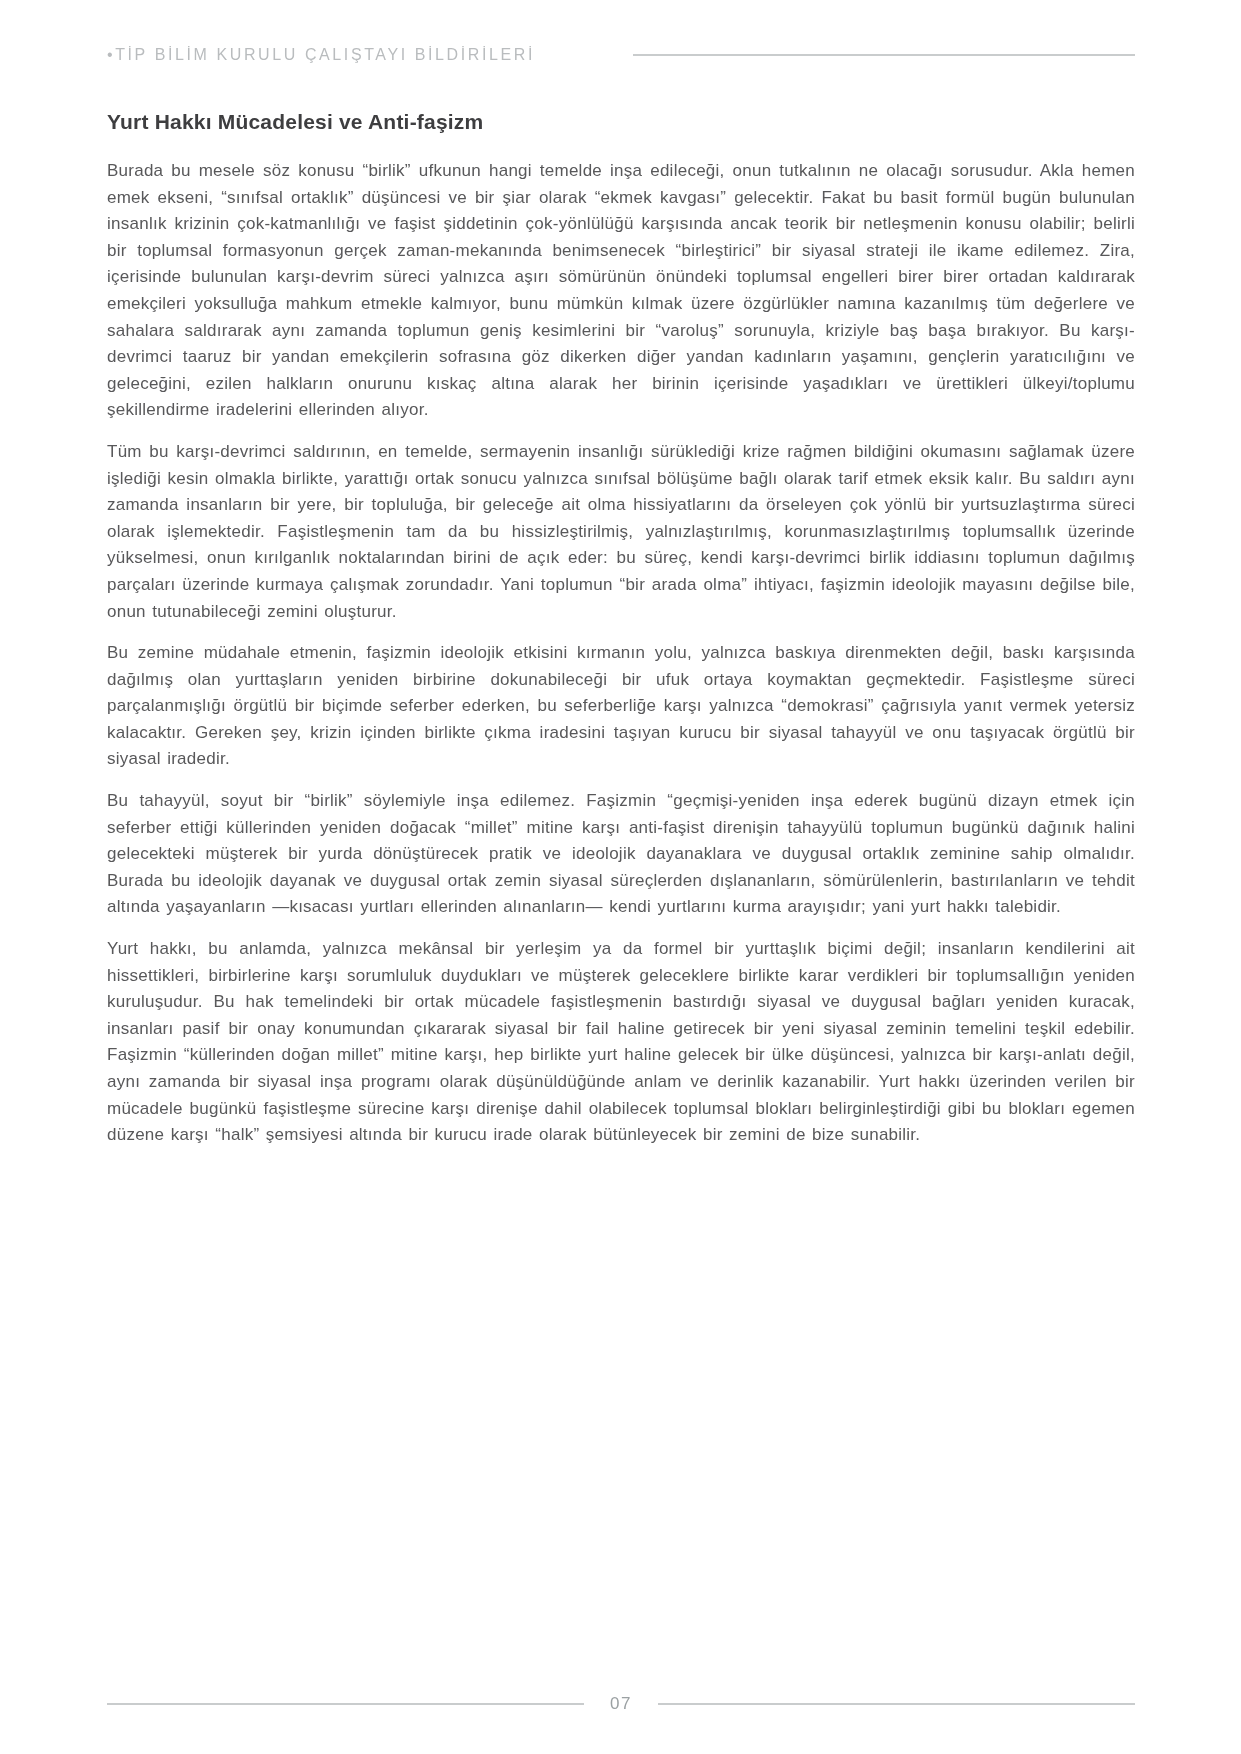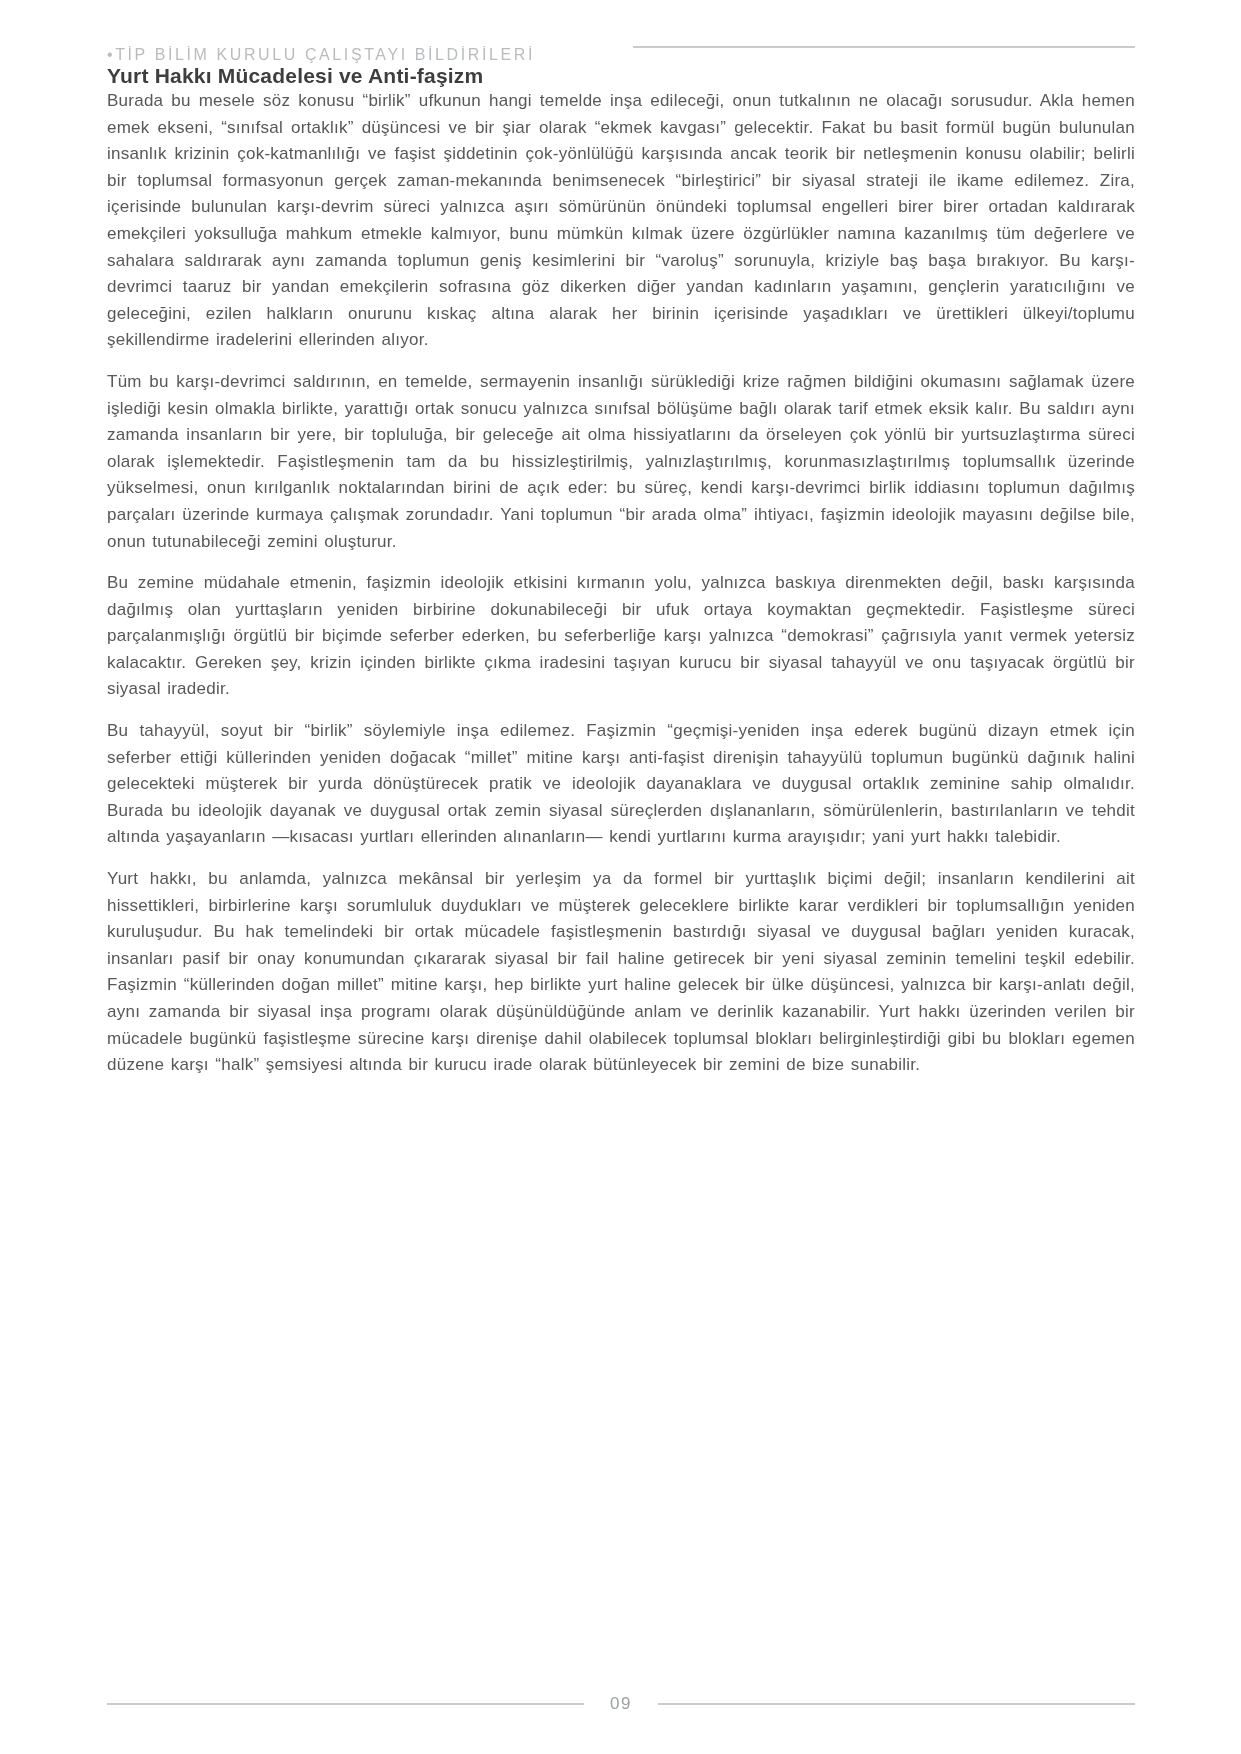--- a/index.html
+++ b/index.html
@@ -11,21 +11,22 @@
     font-family: "Liberation Sans", "DejaVu Sans", sans-serif;
     overflow: hidden;
   }
   .page {
     position: absolute;
     inset: 0;
     padding: 46px 106px 0 107px;
   }
   .doc-header {
     display: flex;
-    align-items: flex-start;
+    align-items: center;
+    margin-bottom: 46px;
     gap: 8px;
   }
   .doc-header-title {
     color: #b9bcbe;
     font-size: 16px;
     font-weight: 400;
     letter-spacing: 2.6px;
     white-space: nowrap;
     text-transform: uppercase;
   }
@@ -33,20 +34,21 @@
     flex: 1;
     height: 2px;
     background: #c9cccd;
     margin-left: 90px;
   }
   .doc-heading {
     color: #3e3e40;
     font-size: 21px;
     font-weight: 700;
     letter-spacing: 0.2px;
+    margin-bottom: 24px;
   }
   .doc-body p {
     color: #58585a;
     font-size: 17px;
     line-height: 26.6px;
     letter-spacing: 0.25px;
     word-spacing: 1.5px;
     text-align: justify;
     margin-bottom: 15px;
   }
@@ -85,17 +87,17 @@
   <div class="doc-body">
     <p>Burada bu mesele söz konusu “birlik” ufkunun hangi temelde inşa edileceği, onun tutkalının ne olacağı sorusudur. Akla hemen emek ekseni, “sınıfsal ortaklık” düşüncesi ve bir şiar olarak “ekmek kavgası” gelecektir. Fakat bu basit formül bugün bulunulan insanlık krizinin çok-katmanlılığı ve faşist şiddetinin çok-yönlülüğü karşısında ancak teorik bir netleşmenin konusu olabilir; belirli bir toplumsal formasyonun gerçek zaman-mekanında benimsenecek “birleştirici” bir siyasal strateji ile ikame edilemez. Zira, içerisinde bulunulan karşı-devrim süreci yalnızca aşırı sömürünün önündeki toplumsal engelleri birer birer ortadan kaldırarak emekçileri yoksulluğa mahkum etmekle kalmıyor, bunu mümkün kılmak üzere özgürlükler namına kazanılmış tüm değerlere ve sahalara saldırarak aynı zamanda toplumun geniş kesimlerini bir “varoluş” sorunuyla, kriziyle baş başa bırakıyor. Bu karşı-devrimci taaruz bir yandan emekçilerin sofrasına göz dikerken diğer yandan kadınların yaşamını, gençlerin yaratıcılığını ve geleceğini, ezilen halkların onurunu kıskaç altına alarak her birinin içerisinde yaşadıkları ve ürettikleri ülkeyi/toplumu şekillendirme iradelerini ellerinden alıyor.</p>
     <p>Tüm bu karşı-devrimci saldırının, en temelde, sermayenin insanlığı sürüklediği krize rağmen bildiğini okumasını sağlamak üzere işlediği kesin olmakla birlikte, yarattığı ortak sonucu yalnızca sınıfsal bölüşüme bağlı olarak tarif etmek eksik kalır. Bu saldırı aynı zamanda insanların bir yere, bir topluluğa, bir geleceğe ait olma hissiyatlarını da örseleyen çok yönlü bir yurtsuzlaştırma süreci olarak işlemektedir. Faşistleşmenin tam da bu hissizleştirilmiş, yalnızlaştırılmış, korunmasızlaştırılmış toplumsallık üzerinde yükselmesi, onun kırılganlık noktalarından birini de açık eder: bu süreç, kendi karşı-devrimci birlik iddiasını toplumun dağılmış parçaları üzerinde kurmaya çalışmak zorundadır. Yani toplumun “bir arada olma” ihtiyacı, faşizmin ideolojik mayasını değilse bile, onun tutunabileceği zemini oluşturur.</p>
     <p>Bu zemine müdahale etmenin, faşizmin ideolojik etkisini kırmanın yolu, yalnızca baskıya direnmekten değil, baskı karşısında dağılmış olan yurttaşların yeniden birbirine dokunabileceği bir ufuk ortaya koymaktan geçmektedir. Faşistleşme süreci parçalanmışlığı örgütlü bir biçimde seferber ederken, bu seferberliğe karşı yalnızca “demokrasi” çağrısıyla yanıt vermek yetersiz kalacaktır. Gereken şey, krizin içinden birlikte çıkma iradesini taşıyan kurucu bir siyasal tahayyül ve onu taşıyacak örgütlü bir siyasal iradedir.</p>
     <p>Bu tahayyül, soyut bir “birlik” söylemiyle inşa edilemez. Faşizmin “geçmişi-yeniden inşa ederek bugünü dizayn etmek için seferber ettiği küllerinden yeniden doğacak “millet” mitine karşı anti-faşist direnişin tahayyülü toplumun bugünkü dağınık halini gelecekteki müşterek bir yurda dönüştürecek pratik ve ideolojik dayanaklara ve duygusal ortaklık zeminine sahip olmalıdır. Burada bu ideolojik dayanak ve duygusal ortak zemin siyasal süreçlerden dışlananların, sömürülenlerin, bastırılanların ve tehdit altında yaşayanların —kısacası yurtları ellerinden alınanların— kendi yurtlarını kurma arayışıdır; yani yurt hakkı talebidir.</p>
     <p>Yurt hakkı, bu anlamda, yalnızca mekânsal bir yerleşim ya da formel bir yurttaşlık biçimi değil; insanların kendilerini ait hissettikleri, birbirlerine karşı sorumluluk duydukları ve müşterek geleceklere birlikte karar verdikleri bir toplumsallığın yeniden kuruluşudur. Bu hak temelindeki bir ortak mücadele faşistleşmenin bastırdığı siyasal ve duygusal bağları yeniden kuracak, insanları pasif bir onay konumundan çıkararak siyasal bir fail haline getirecek bir yeni siyasal zeminin temelini teşkil edebilir. Faşizmin “küllerinden doğan millet” mitine karşı, hep birlikte yurt haline gelecek bir ülke düşüncesi, yalnızca bir karşı-anlatı değil, aynı zamanda bir siyasal inşa programı olarak düşünüldüğünde anlam ve derinlik kazanabilir.  Yurt hakkı üzerinden verilen bir mücadele bugünkü faşistleşme sürecine karşı direnişe dahil olabilecek toplumsal blokları belirginleştirdiği gibi bu blokları egemen düzene karşı “halk” şemsiyesi altında bir kurucu irade olarak bütünleyecek bir zemini de bize sunabilir.</p>
   </div>
 
   <div class="doc-footer">
     <span class="doc-footer-rule"></span>
-    <span class="doc-footer-page">09</span>
+    <span class="doc-footer-page">07</span>
     <span class="doc-footer-rule"></span>
   </div>
 
 </div>
 
 </body></html>

